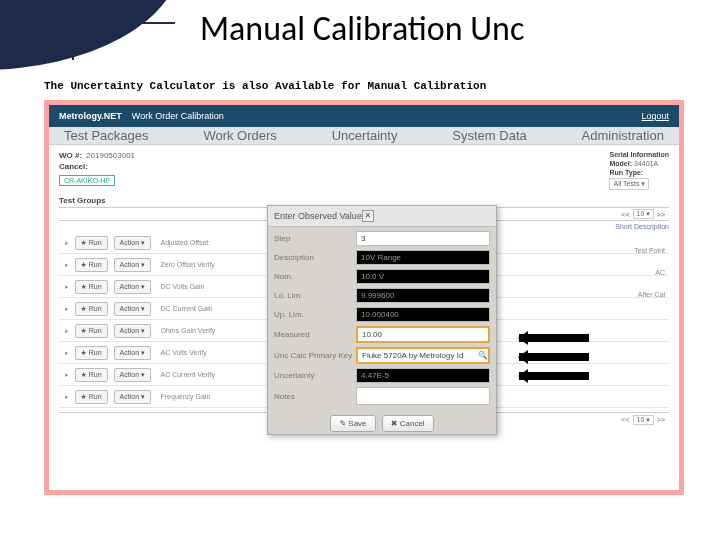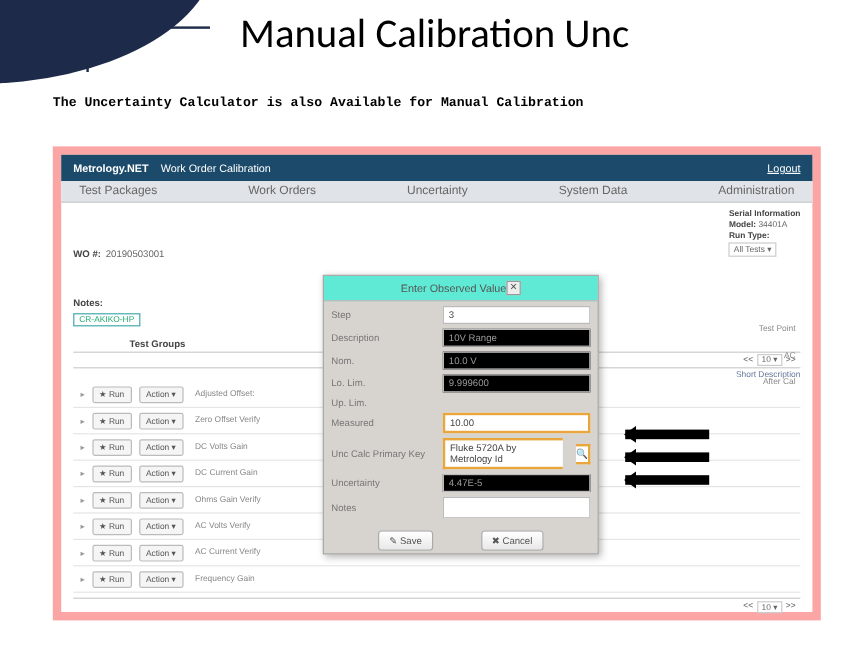--- a/index.html
+++ b/index.html
@@ -6,54 +6,54 @@
   body { width: 720px; height: 540px; background: #fff; position: relative; overflow: hidden; }
   .slide-bg { position: absolute; top: 0; left: 0; width: 648px; height: 540px; padding-left: 34px; }
   .corner-deco { position: absolute; top: 0; left: 0; width: 180px; height: 70px; }
   .corner-deco .curve { position: absolute; top: -40px; left: -40px; width: 220px; height: 110px; background: #1e2a4a; border-bottom-right-radius: 200px 110px; }
   .corner-deco .line-h1 { position: absolute; top: 22px; left: 0; width: 175px; height: 2px; background: #1e2a4a; }
   .corner-deco .line-h2 { position: absolute; top: 44px; left: 0; width: 90px; height: 2px; background: #1e2a4a; }
   .corner-deco .line-v1 { position: absolute; top: 0; left: 42px; width: 2px; height: 60px; background: #1e2a4a; }
   .corner-deco .line-v2 { position: absolute; top: 0; left: 72px; width: 2px; height: 60px; background: #1e2a4a; }
   .slide-title { position: absolute; top: 8px; left: 200px; font-size: 34px; font-family: Calibri, Arial; color: #000; }
   .slide-subtitle { position: absolute; top: 80px; left: 44px; font-size: 11px; font-family: "Courier New", monospace; font-weight: bold; color: #000; }
-  .app { position: absolute; top: 122px; left: 44px; width: 640px; height: 395px; border: 7px solid #fca5a5; background: #fff; }
+  .app { position: absolute; top: 100px; left: 44px; width: 640px; height: 395px; border: 5px solid #fca5a5; background: #fff; }
   .app-header { background: #1b4a6b; color: #fff; height: 22px; display: flex; align-items: center; justify-content: space-between; padding: 0 10px; font-size: 9px; }
-  .app-nav { background: #e0e4e8; height: 18px; display: flex; align-items: center; justify-content: space-between; padding: 0 15px; font-size: 10px; color: #666; border-bottom: 1px solid #ccc; }
+  .app-nav { background: #e0e4e8; height: 18px; display: flex; align-items: center; justify-content: space-between; padding: 0 15px; font-size: 13px; color: #666; border-bottom: 1px solid #ccc; }
   .app-body { position: relative; padding: 6px 10px; font-size: 8px; color: #666; height: 354px; }
-  .wo-row { display: flex; gap: 4px; margin-bottom: 2px; margin-top: 32px; }
+  .wo-row { display: flex; gap: 4px; margin-bottom: 2px; }
   .wo-label { font-weight: bold; color: #444; }
   .agent-sel { display: inline-block; border: 1px solid #4aa; color: #2a7; padding: 1px 4px; font-size: 7px; margin-top: 2px; }
   .right-info { position: absolute; top: 6px; right: 10px; font-size: 7px; color: #666; }
   .right-info div { margin-bottom: 2px; }
   .right-info .lbl { font-weight: bold; color: #444; }
   .run-type { border: 1px solid #ccc; padding: 1px 3px; display: inline-block; }
-  .test-groups { font-weight: bold; color: #444; margin-top: 10px; font-size: 8px; margin-left: 47px; }
+  .test-groups { font-weight: bold; color: #444; margin-top: 10px; font-size: 8px; }
   .tg-bar { border-top: 1px solid #ccc; border-bottom: 1px solid #ccc; height: 14px; display: flex; justify-content: flex-end; align-items: center; gap: 3px; font-size: 7px; padding-right: 4px; margin-top: 2px; }
   .tg-page { border: 1px solid #ccc; padding: 0 3px; }
   .tg-desc { text-align: right; font-size: 7px; color: #679; margin: 2px 0; }
   .row-grid { border-bottom: 1px solid #e5e5e5; height: 22px; display: flex; align-items: center; gap: 6px; padding-left: 6px; }
   .row-grid .caret { color: #999; font-size: 7px; }
   .btn { border: 1px solid #bbb; background: #f5f5f5; padding: 2px 5px; font-size: 7px; color: #555; border-radius: 2px; }
   .row-label { font-size: 7px; color: #888; margin-left: 4px; }
   .footer-nav { border-top: 1px solid #ccc; height: 14px; display: flex; justify-content: flex-end; align-items: center; gap: 3px; font-size: 7px; padding-right: 4px; margin-top: 4px; }
 
   
   .modal { position: absolute; top: 60px; left: 218px; width: 230px; background: #d7d4cf; border: 1px solid #aaa; box-shadow: 2px 2px 6px rgba(0,0,0,0.3); }
-  .modal-title { background: #5eead4; color: #555; font-size: 9px; padding: 4px 6px; display: flex; justify-content: center; align-items: center; border-bottom: 1px solid #bbb; }
+  .modal-title { background: #e5e5e5; color: #555; font-size: 9px; padding: 4px 6px; display: flex; justify-content: flex-start; align-items: center; border-bottom: 1px solid #bbb; }
   .modal-close { background: #eee; border: 1px solid #999; width: 12px; height: 12px; font-size: 8px; text-align: center; line-height: 10px; color: #555; }
   .modal-body { padding: 4px 6px; }
-  .mf { display: flex; align-items: center; margin-bottom: 4px; gap: 11px; }
+  .mf { display: flex; align-items: center; margin-bottom: 4px; }
   .mf label { width: 82px; font-size: 8px; color: #777; }
   .mf .val { flex: 1; background: #fff; border: 1px solid #bbb; padding: 2px 4px; font-size: 8px; color: #444; }
   .mf .val.hl { border: 2px solid #e9a63c; }
   .mf .val.disabled { background: #000000; color: #999; }
   .mf .mag { display:inline-block; width:12px; text-align:center; border:2px solid #e9a63c; border-left:none; font-size:8px; color:#666; background:#fff; padding:2px 0;}
   .modal-buttons { text-align: center; padding: 6px 0; }
-  .mbtn { border: 1px solid #aaa; background: linear-gradient(#fff,#e8e8e8); padding: 3px 8px; font-size: 8px; color: #555; border-radius: 3px; margin: 0 19px; }
+  .mbtn { border: 1px solid #aaa; background: linear-gradient(#fff,#e8e8e8); padding: 3px 8px; font-size: 8px; color: #555; border-radius: 3px; margin: 0 2px; }
 
   
   .arrow { position: absolute; height: 8px; width: 70px; background: #000; }
   .arrow::before { content:""; position:absolute; left:-8px; top:-3px; border: 7px solid transparent; border-right: 10px solid #000; }
 </style>
 </head>
 <body>
 
 <div class="slide-bg">
   <div class="corner-deco">
@@ -77,21 +77,21 @@
       <span>Uncertainty</span>
       <span>System Data</span>
       <span>Administration</span>
     </div>
     <div class="app-body">
       <div class="wo-row">
           <span class="wo-label">WO #:</span>
           <span>20190503001</span>
         </div>
       <div class="wo-row">
-          <span class="wo-label">Notes:</span>
+          <span class="wo-label">Cancel:</span>
         </div>
       <div class="agent-sel">CR-AKIKO-HP</div>
 
       <div class="right-info">
         <div class="lbl">Serial Information</div>
         <div><span class="lbl">Model:</span> <span>34401A</span></div>
         <div class="lbl">Run Type:</div>
         <div class="run-type"><span>All Tests</span> ▾</div>
       </div>
 
@@ -182,20 +182,21 @@
           <div class="mf">
               <label>Nom.</label>
               <div class="val disabled">10.0 V</div>
             </div>
           <div class="mf">
               <label>Lo. Lim.</label>
               <div class="val disabled">9.999600</div>
             </div>
           <div class="mf">
               <label>Up. Lim.</label>
+              <div class="val disabled">10.000400</div>
             </div>
           <div class="mf">
               <label>Measured</label>
               <div class="val hl">10.00</div>
             </div>
           <div class="mf">
               <label>Unc Calc Primary Key</label>
               <div class="val hl" style="border-right:none">Fluke 5720A by Metrology Id</div>
               <span class="mag">🔍</span>
             </div>

